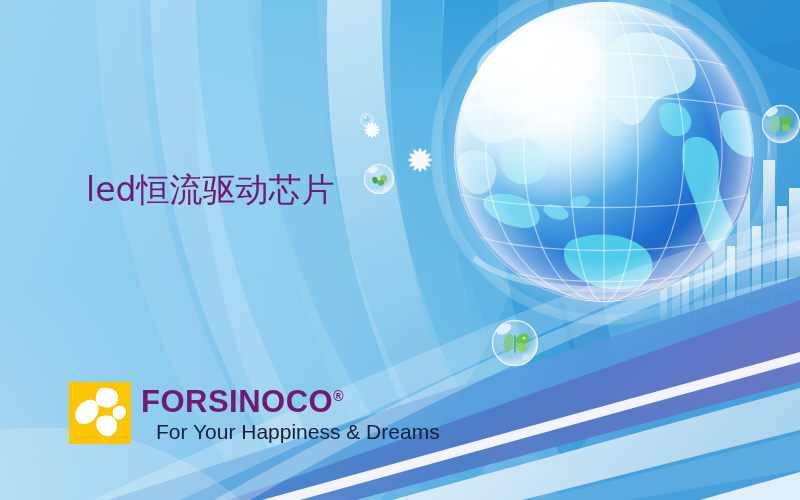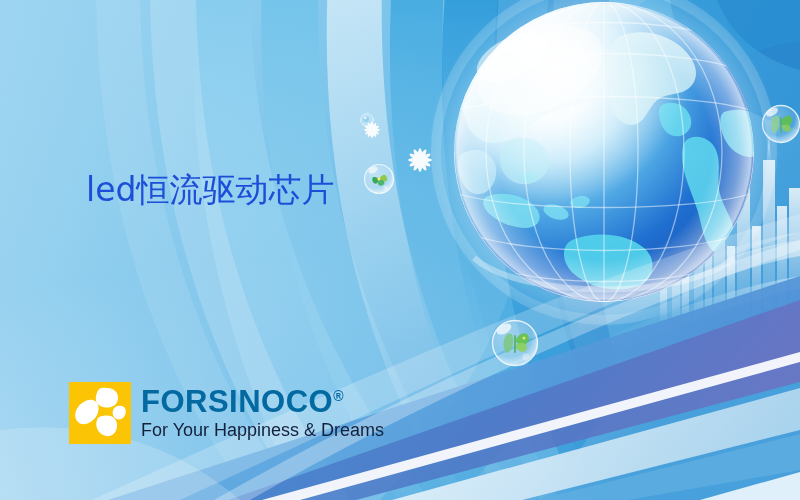--- a/index.html
+++ b/index.html
@@ -23,21 +23,21 @@
     height: 500px;
     display: block;
   }
 
   
   .headline {
     position: absolute;
     left: 86px;
     top: 162px;
     z-index: 40;
-    color: #1d4ed8;
+    color: #701a75;
     font-size: 33px;
     line-height: 1.72;
     white-space: nowrap;
     font-family: "DejaVu Sans", "Liberation Sans", sans-serif;
     letter-spacing: 0px;
   }
   .headline-line-1 { display: block; }
   .headline-line-2 { display: block; padding-left: 12px; }
 
   
@@ -56,41 +56,42 @@
     background: #FBC405;
     flex: 0 0 auto;
   }
   .logo-mark svg { display: block; }
   .logo-text {
     margin-left: 10px;
     padding-top: 4px;
   }
   .wordmark {
     display: block;
-    color: #0369a1;
+    color: #701a75;
     font-weight: bold;
     font-size: 31px;
     letter-spacing: 0.5px;
     line-height: 1;
     font-family: "Liberation Sans", sans-serif;
     white-space: nowrap;
   }
   .wordmark .reg {
     font-size: 14px;
     vertical-align: super;
     font-weight: bold;
   }
   .tagline {
     display: block;
     color: #14213C;
-    font-size: 18px;
+    font-size: 21px;
     line-height: 1.25;
     margin-top: 2px;
     font-family: "Liberation Sans", sans-serif;
     white-space: nowrap;
+    margin-left: 15px;
   }
 </style>
 </head>
 <body>
 
 <div id="stage">
 
   <svg id="bg-svg" viewBox="0 0 800 500" preserveAspectRatio="none">
     <defs>
 

